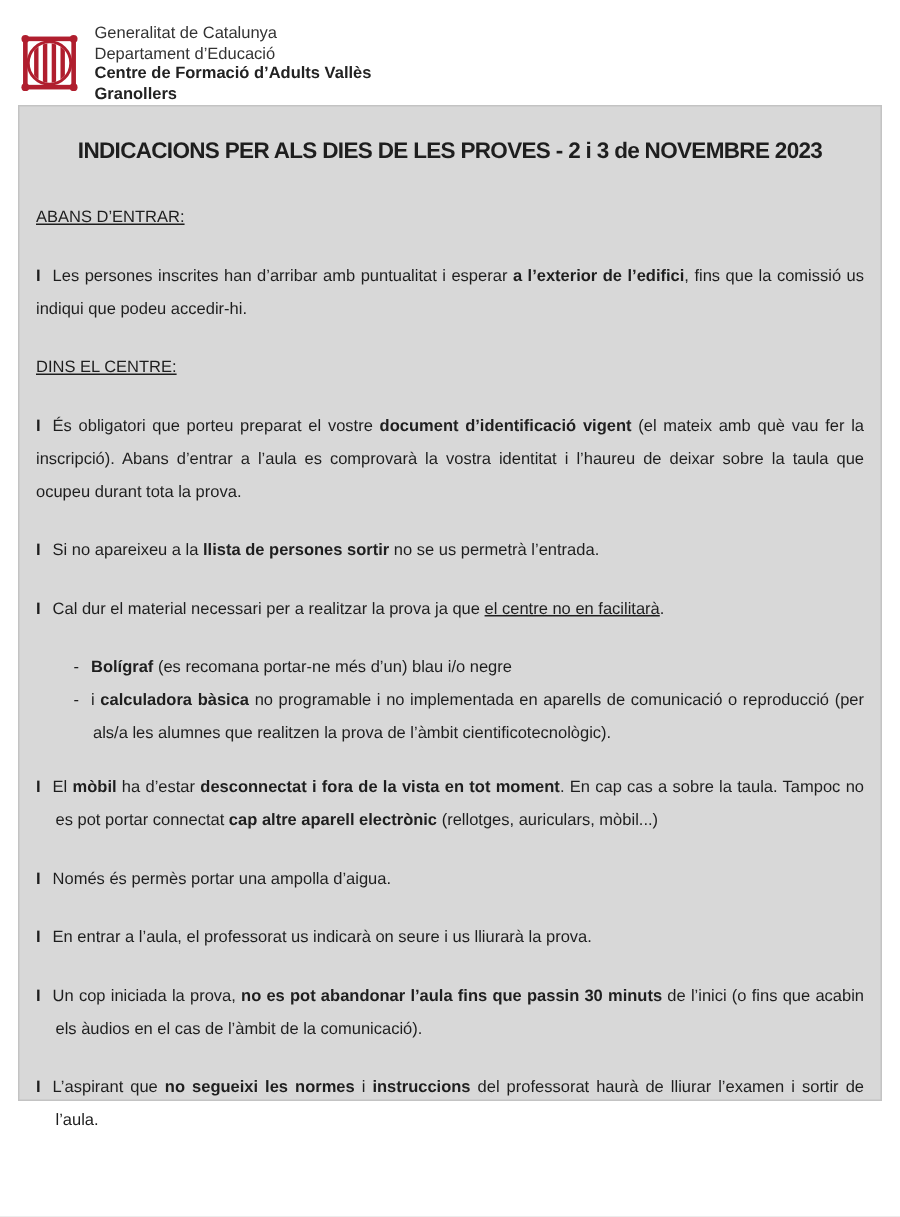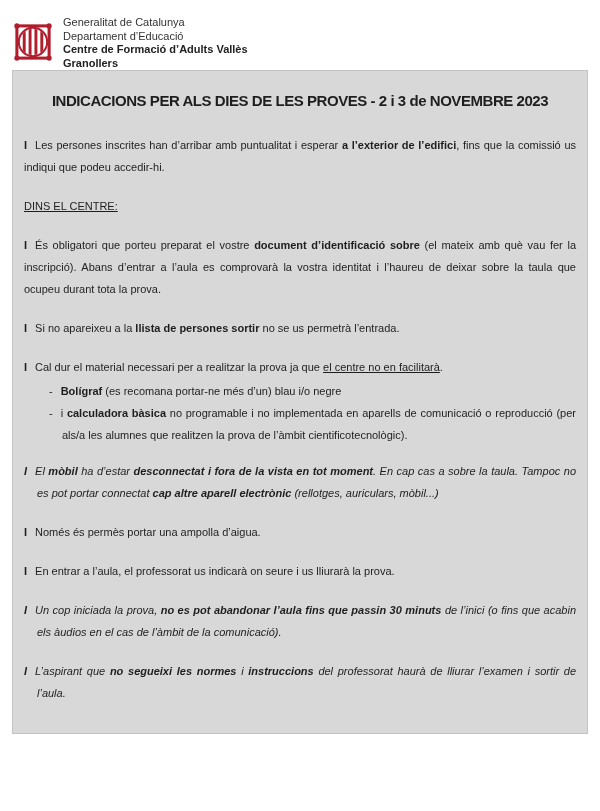--- a/index.html
+++ b/index.html
@@ -43,22 +43,22 @@
   }
   .body p{
     margin:0 0 17px;
     font-size:11px;line-height:22px;
     text-align:justify;
   }
   .body p.heading{text-align:left;}
   .body .b{font-weight:700;}
   .body .u{text-decoration:underline;}
   .marker{font-weight:700;margin-right:8px;}
-  p.hang{padding-left:13px;text-indent:-13px;font-style:italic;}
-  p.tight{margin-bottom:2px;}
+  p.hang{padding-left:13px;text-indent:-13px;}
+  p.tight{margin-bottom:17px;}
   p.sub{margin:0 0 0 25px;padding-left:13px;text-indent:-13px;}
   p.sub .marker{font-weight:400;margin-right:8px;}
   p.sub + p.bullet{margin-top:14px;}
 </style>
 </head>
 <body>
 
 <div class="page">
 
   <header class="letterhead">
@@ -85,23 +85,24 @@
       <div class="org-line">Generalitat de Catalunya</div>
       <div class="org-line">Departament d’Educació</div>
       <div class="org-line bold">Centre de Formació d’Adults Vallès</div>
       <div class="org-line bold">Granollers</div>
     </div>
   </header>
 
   <main class="panel">
     <h1 class="title">INDICACIONS PER ALS DIES DE LES PROVES - 2 i 3 de NOVEMBRE 2023</h1>
     <div class="body">
+        <p class="heading"><span class="u">ABANS D’ENTRAR:</span></p>
         <p class="bullet"><span class="marker">I</span><span>Les persones inscrites han d’arribar amb puntualitat i esperar </span><span class="b">a l’exterior de l’edifici</span><span>, fins que la comissió us indiqui que podeu accedir-hi.</span></p>
         <p class="heading"><span class="u">DINS EL CENTRE:</span></p>
-        <p class="bullet"><span class="marker">I</span><span>És obligatori que porteu preparat el vostre </span><span class="b">document d’identificació sobre</span><span> (el mateix amb què vau fer la inscripció). Abans d’entrar a l’aula es comprovarà la vostra identitat i l’haureu de deixar sobre la taula que ocupeu durant tota la prova.</span></p>
+        <p class="bullet"><span class="marker">I</span><span>És obligatori que porteu preparat el vostre </span><span class="b">document d’identificació vigent</span><span> (el mateix amb què vau fer la inscripció). Abans d’entrar a l’aula es comprovarà la vostra identitat i l’haureu de deixar sobre la taula que ocupeu durant tota la prova.</span></p>
         <p class="bullet"><span class="marker">I</span><span>Si no apareixeu a la </span><span class="b">llista de persones sortir</span><span> no se us permetrà l’entrada.</span></p>
         <p class="bullet tight"><span class="marker">I</span><span>Cal dur el material necessari per a realitzar la prova ja que </span><span class="u">el centre no en facilitarà</span><span>.</span></p>
         <p class="sub"><span class="marker">-</span><span class="b">Bolígraf</span><span> (es recomana portar-ne més d’un) blau i/o negre</span></p>
         <p class="sub"><span class="marker">-</span><span>i </span><span class="b">calculadora bàsica</span><span> no programable i no implementada en aparells de comunicació o reproducció (per als/a les alumnes que realitzen la prova de l’àmbit cientificotecnològic).</span></p>
         <p class="bullet hang"><span class="marker">I</span><span>El </span><span class="b">mòbil</span><span> ha d’estar </span><span class="b">desconnectat i fora de la vista en tot moment</span><span>. En cap cas a sobre la taula. Tampoc no es pot portar connectat </span><span class="b">cap altre aparell electrònic</span><span> (rellotges, auriculars, mòbil...)</span></p>
         <p class="bullet"><span class="marker">I</span><span>Només és permès portar una ampolla d’aigua.</span></p>
         <p class="bullet"><span class="marker">I</span><span>En entrar a l’aula, el professorat us indicarà on seure i us lliurarà la prova.</span></p>
         <p class="bullet hang"><span class="marker">I</span><span>Un cop iniciada la prova, </span><span class="b">no es pot abandonar l’aula fins que passin 30 minuts</span><span> de l’inici (o fins que acabin els àudios en el cas de l’àmbit de la comunicació).</span></p>
         <p class="bullet hang"><span class="marker">I</span><span>L’aspirant que </span><span class="b">no segueixi les normes</span><span> i </span><span class="b">instruccions</span><span> del professorat haurà de lliurar l’examen i sortir de l’aula.</span></p>
       </div>

